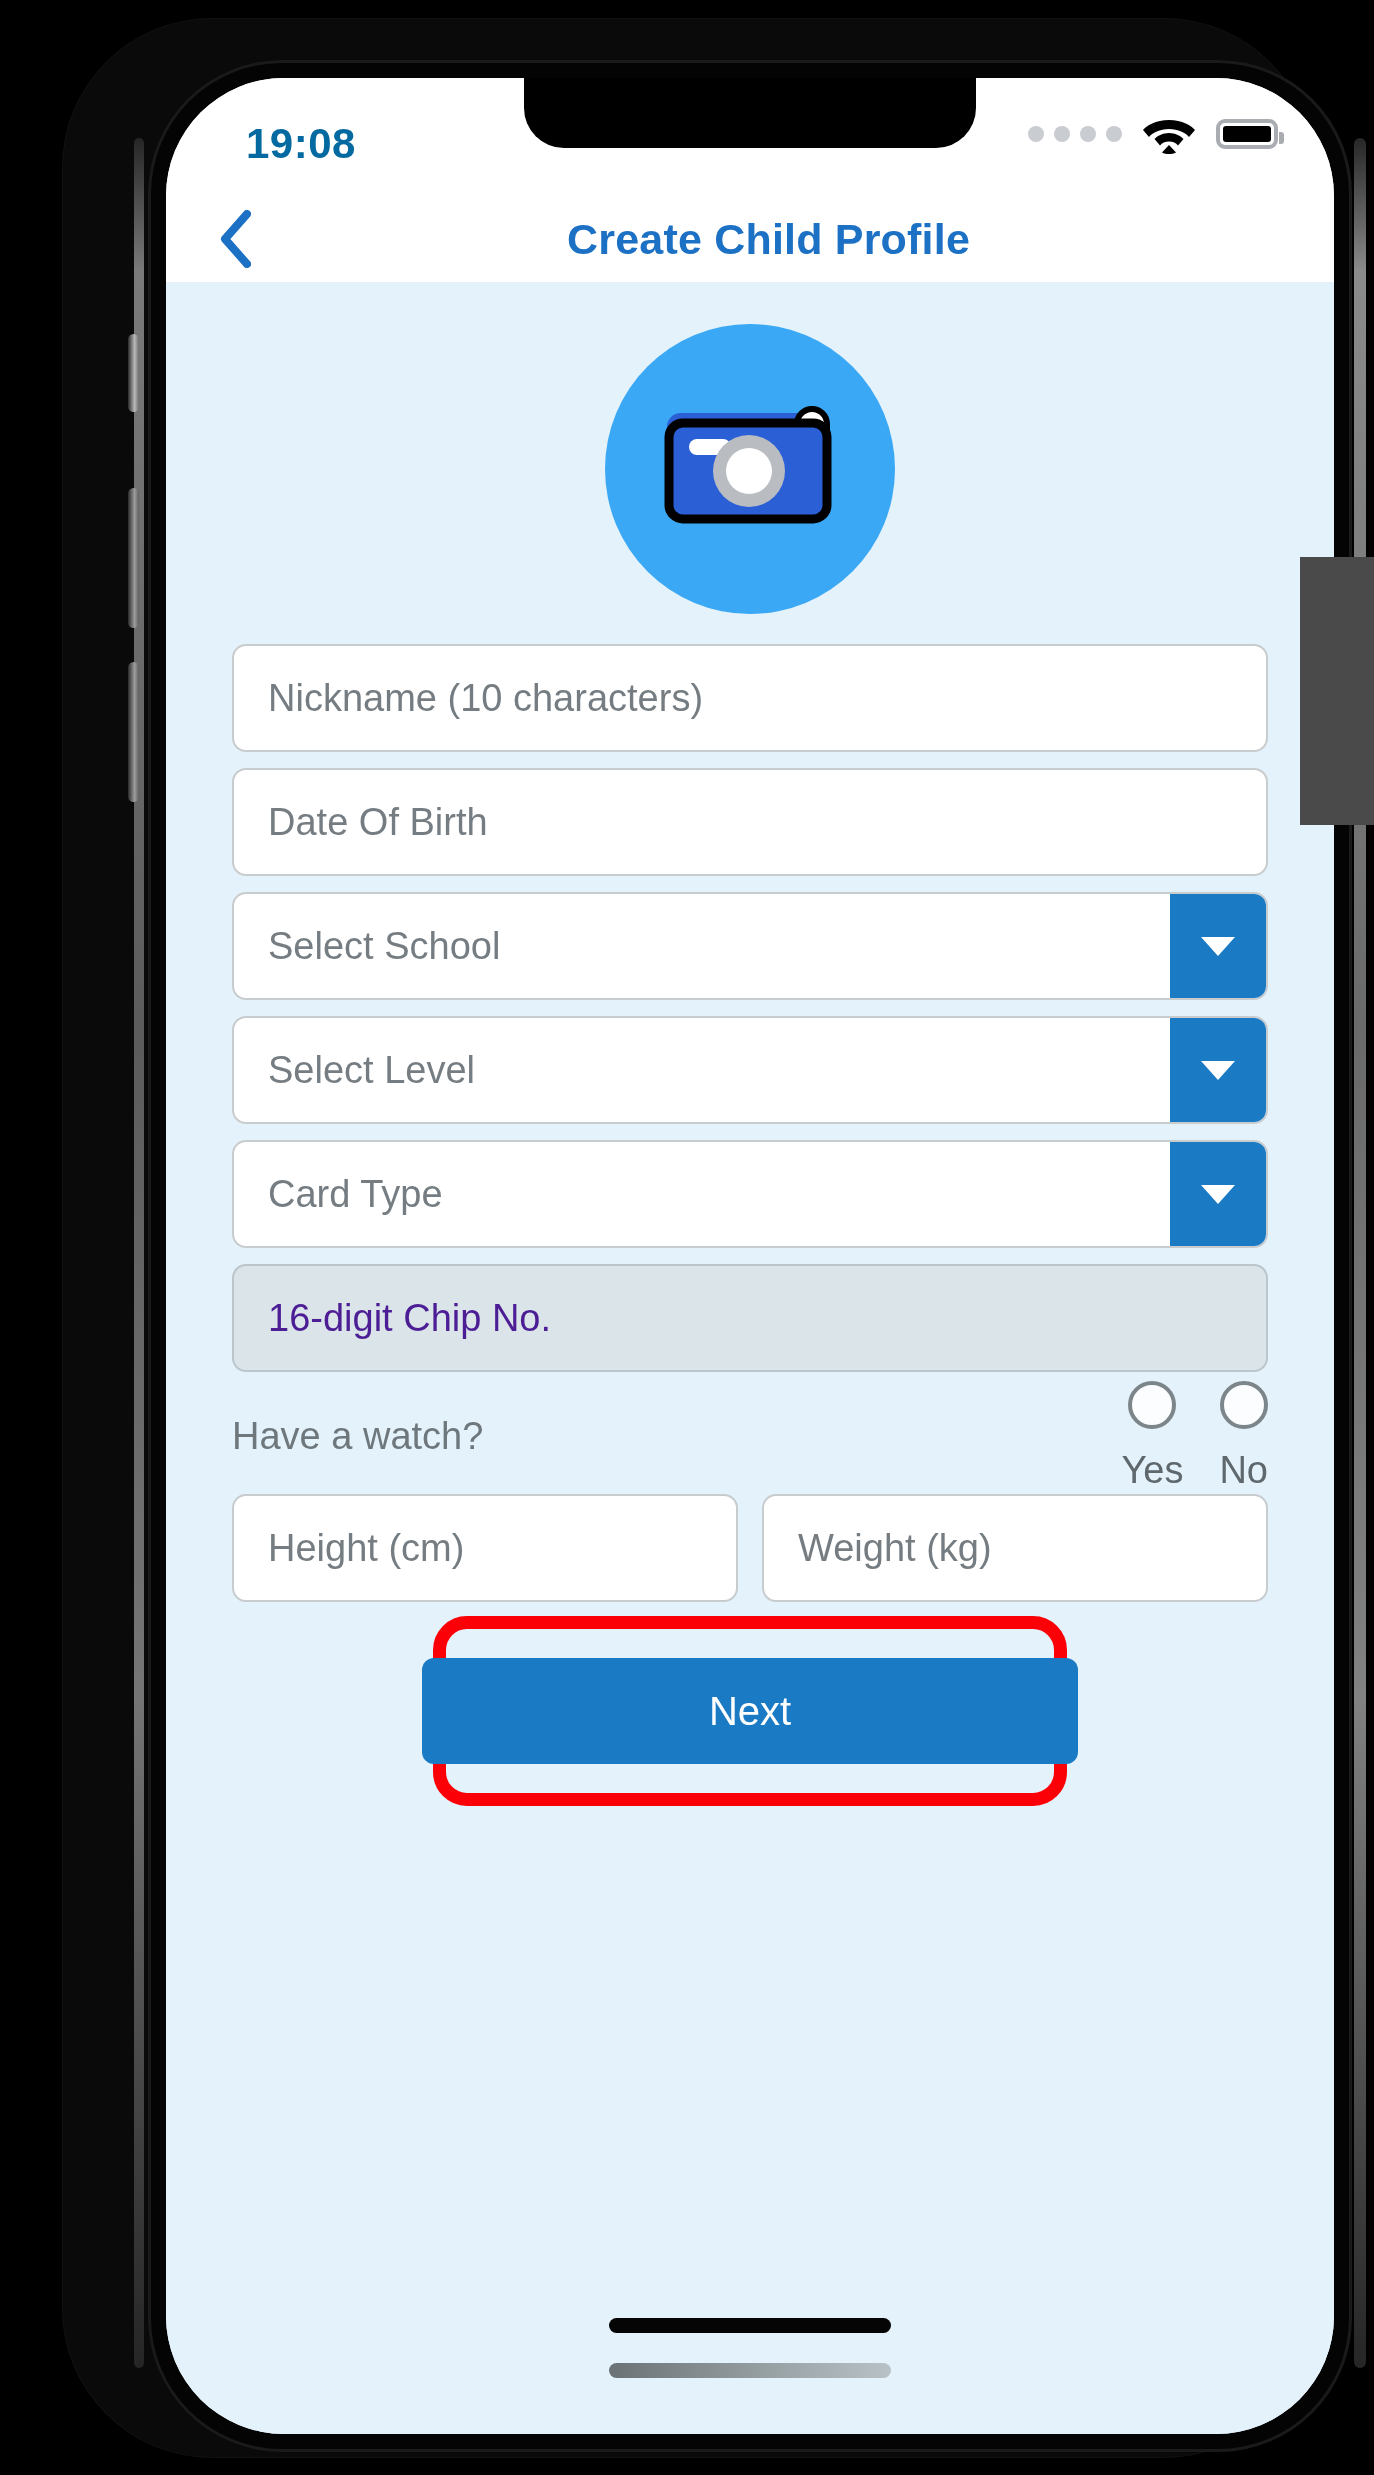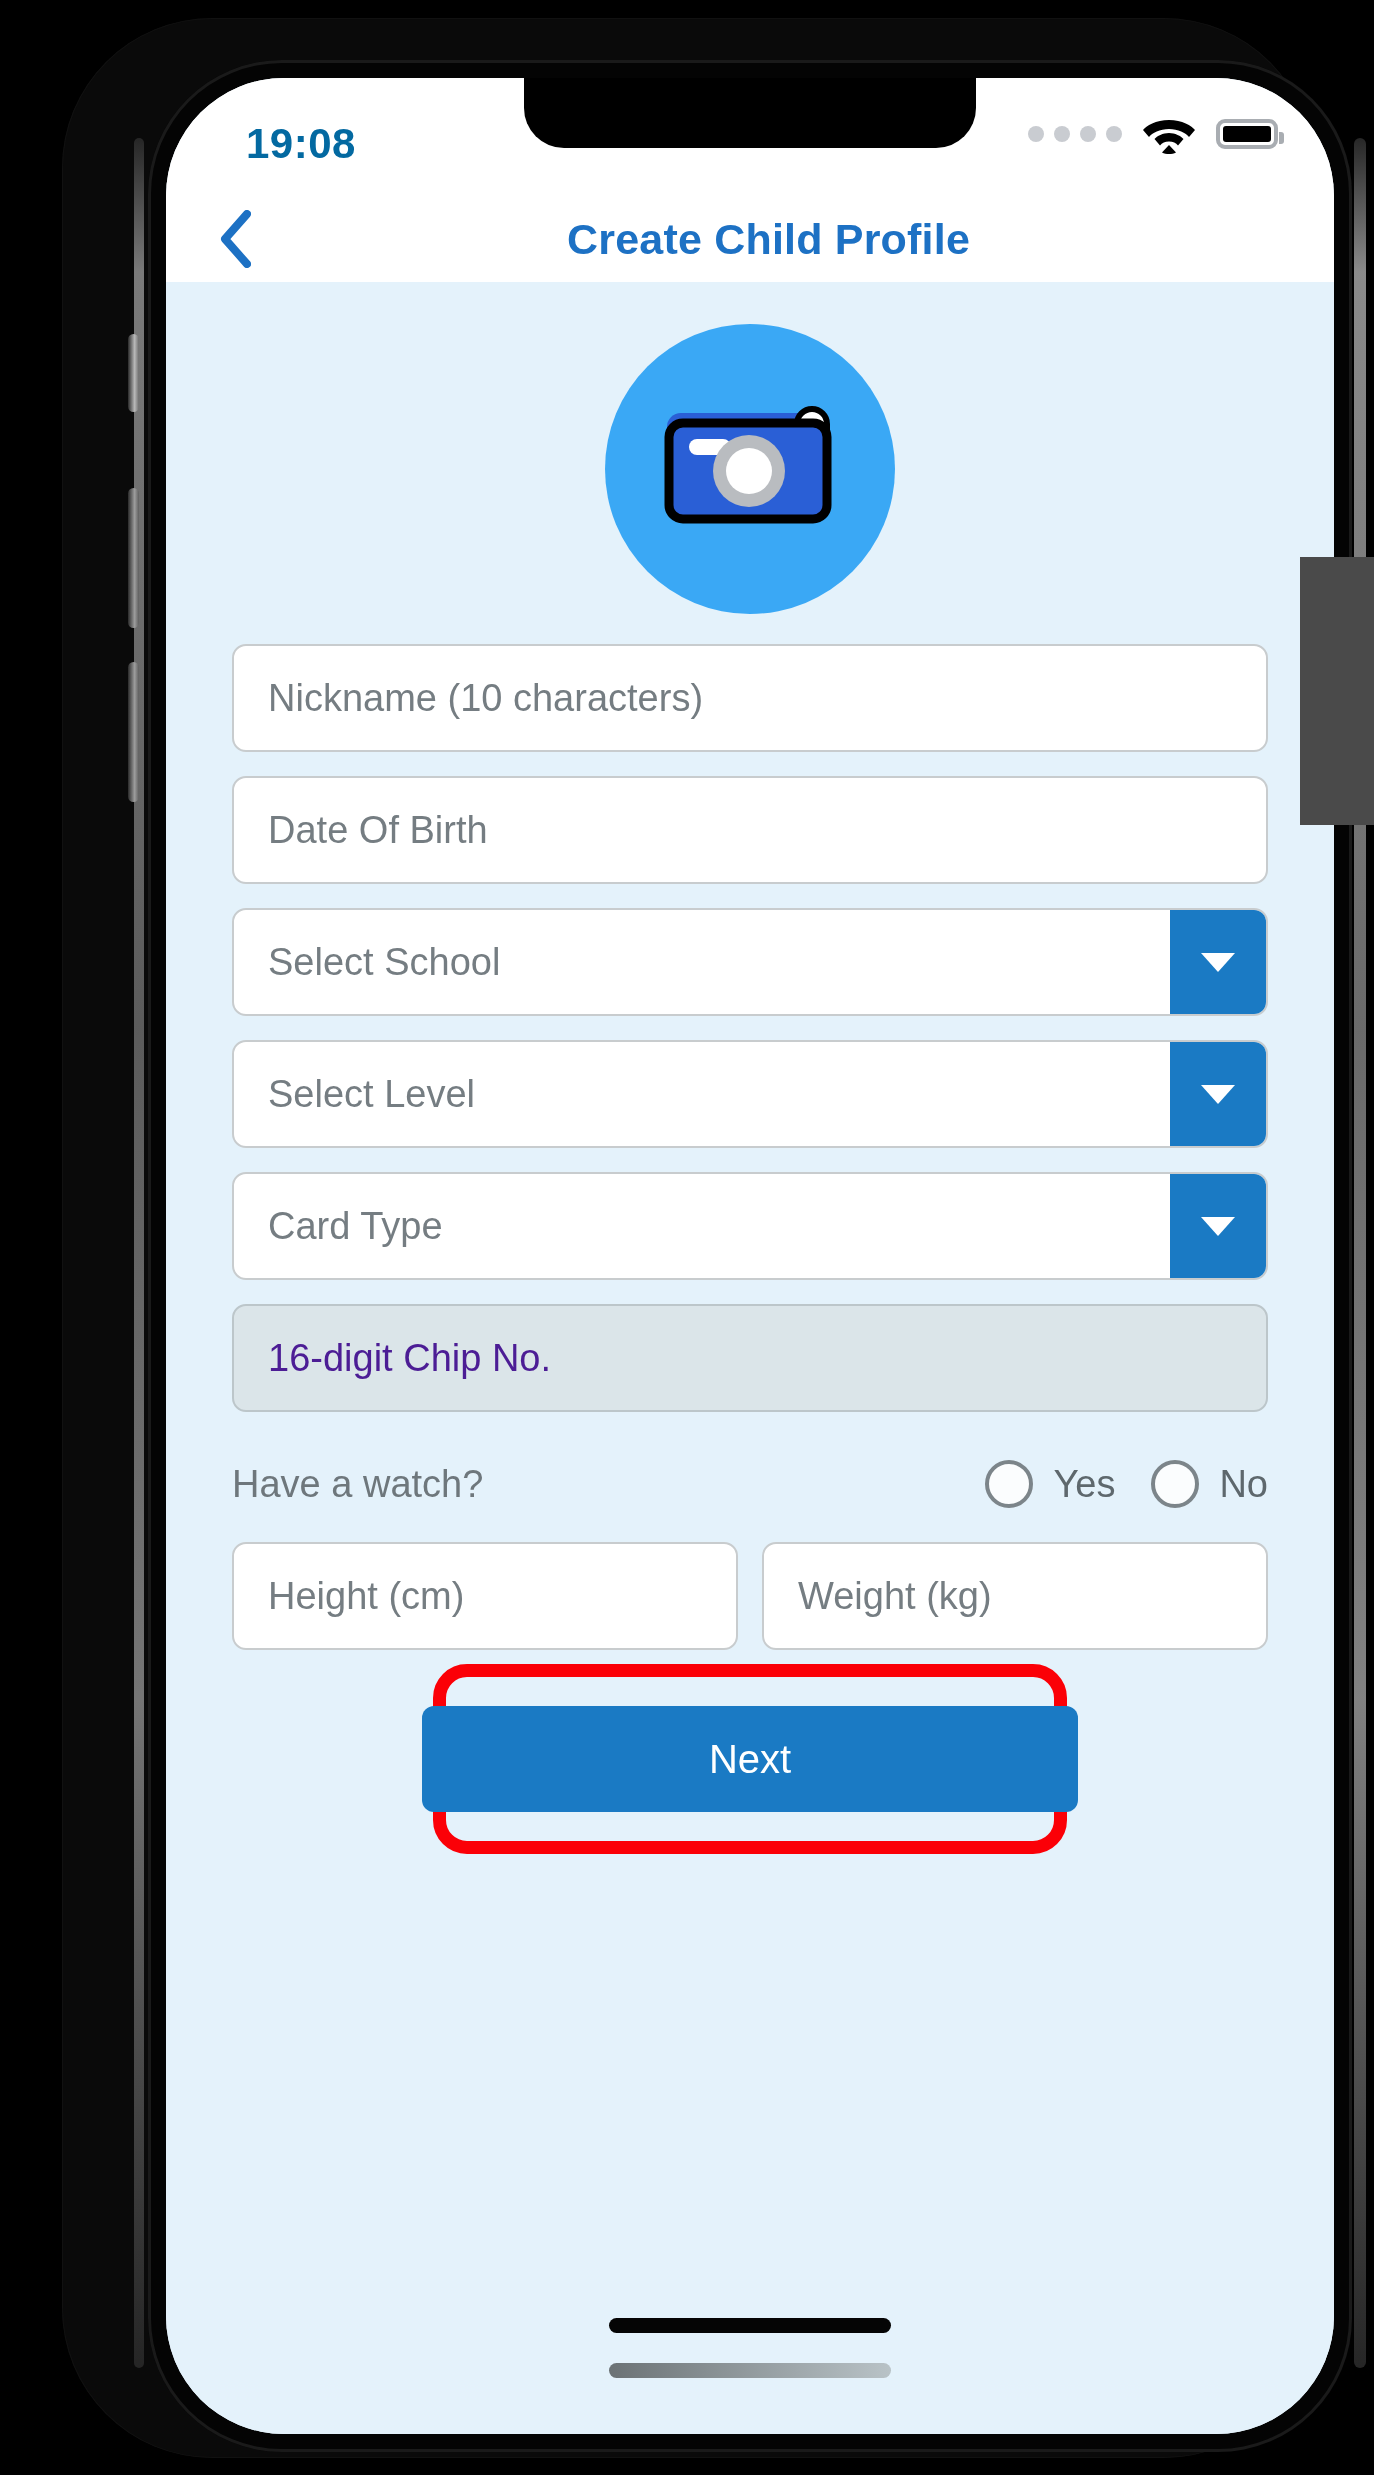--- a/index.html
+++ b/index.html
@@ -158,21 +158,21 @@
     border-radius: 50%;
     background: #3aa8f5;
     display: flex; align-items: center; justify-content: center;
     cursor: pointer;
   }
 
   
   .field {
     position: relative;
     height: 108px;
-    margin-bottom: 24px;
+    margin-bottom: 16px;
     background: #ffffff;
     border: 2px solid #c8ccce;
     border-radius: 14px;
     display: flex; align-items: center;
     padding: 0 34px;
     font-size: 38px;
     color: #757d82;
     overflow: hidden;
   }
   .field.has-dropdown { padding-right: 110px; }
@@ -197,21 +197,21 @@
 
   
   #watch-row {
     display: flex; align-items: center;
     height: 96px;
     margin-top: 10px;
     margin-bottom: 10px;
   }
   #watch-label { font-size: 38px; color: #6e777c; }
   #radio-group { margin-left: auto; display: flex; align-items: center; gap: 36px; }
-  .radio-opt { display: flex; align-items: center; gap: 20px; cursor: pointer; }
+  .radio-opt { display: flex; align-items: center; gap: 20px; cursor: pointer; flex-direction: column; }
   .radio-circle {
     width: 48px; height: 48px;
     border: 4px solid #7c858a;
     border-radius: 50%;
     background: #fbfdfe;
   }
   .radio-label { font-size: 38px; color: #5e686d; }
 
   
   #hw-row { display: flex; gap: 24px; }

